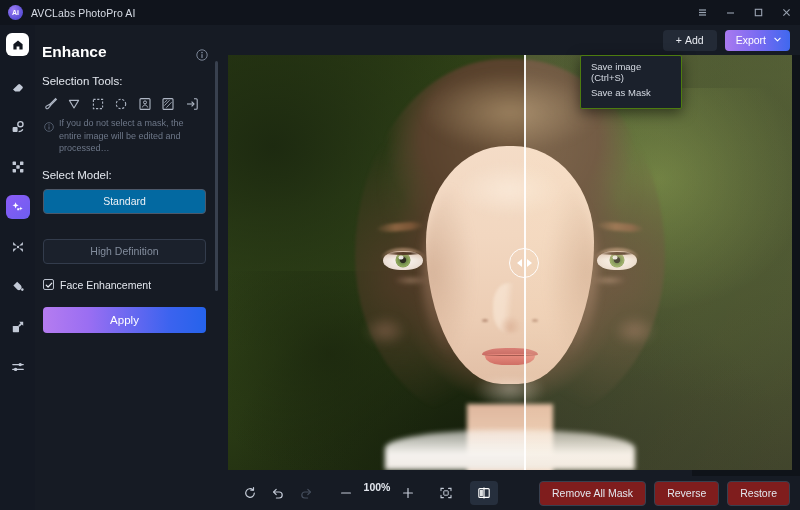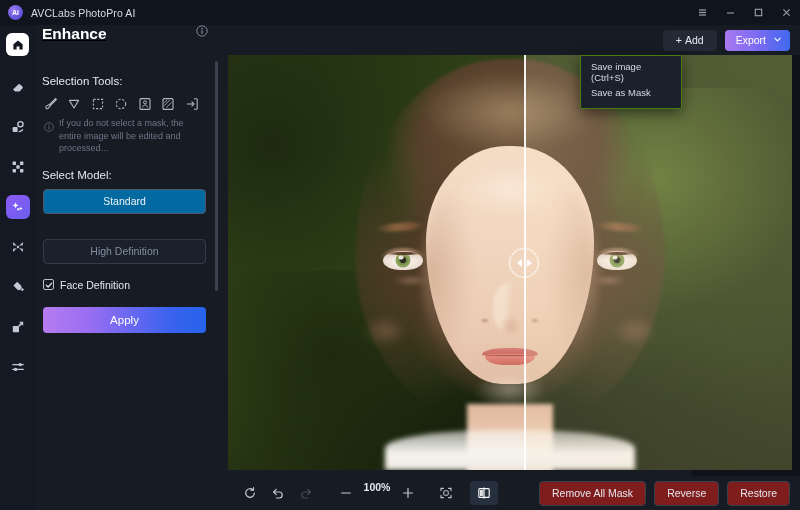--- a/index.html
+++ b/index.html
@@ -59,21 +59,21 @@
     background: linear-gradient(140deg, #8b5cf6, #6d5ef0);
     color: #fff;
   }
 
   
   #sidebar {
     position: absolute; left: 35px; top: 25px; width: 185px; height: 485px;
     background: #161b24;
   }
   #panel-head {
-    height: 36px; display: flex; align-items: flex-start; padding: 0 12px 0 7px; text-decoration: underline;
+    height: 36px; display: flex; align-items: flex-end; padding: 0 12px 0 7px;
   }
   #panel-title { font-size: 15.5px; color: #fff; font-weight: 600; }
   #info-icon {
     margin-left: auto; color: #7b8596; display: flex; cursor: pointer;
   }
   .sec-label {
     font-size: 11.5px; color: #e3e7ee; padding: 0 0 0 7px; margin-top: 14px;
   }
   #tools-row {
     display: flex; align-items: center; gap: 8.5px;
@@ -572,21 +572,21 @@
 
     <div class="model-btn selected">Standard</div>
     <div class="model-btn muted">High Definition</div>
 
     <div id="face-row">
       <div class="chk">
         <svg width="8" height="8" viewBox="0 0 8 8">
             <path d="M1.2 4.1 3.1 6 6.8 2.1" fill="none" stroke="currentColor" stroke-width="1.2" stroke-linecap="round" stroke-linejoin="round"></path>
           </svg>
       </div>
-      <div id="face-label">Face Definition</div>
+      <div id="face-label">Face Enhancement</div>
     </div>
 
     <div id="apply-btn">Apply</div>
 
     <div id="sb-scroll"></div>
   </div>
 
   <div id="actionbar">
     <div id="add-btn">
       <span>+</span>

